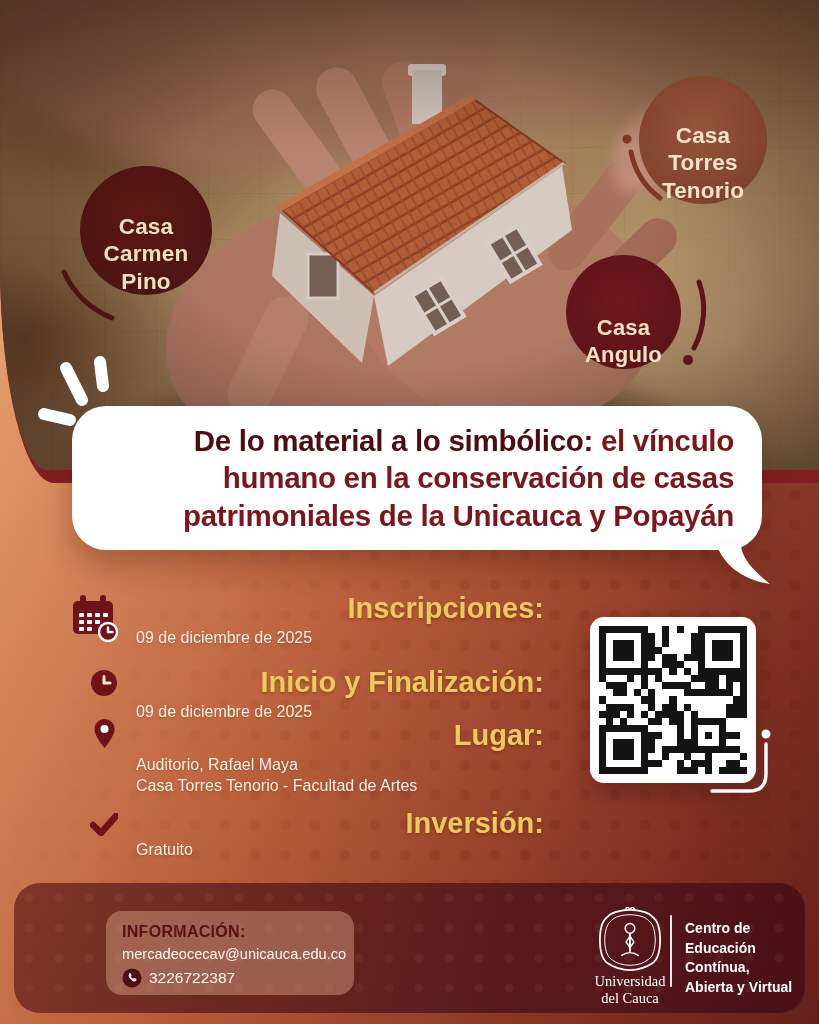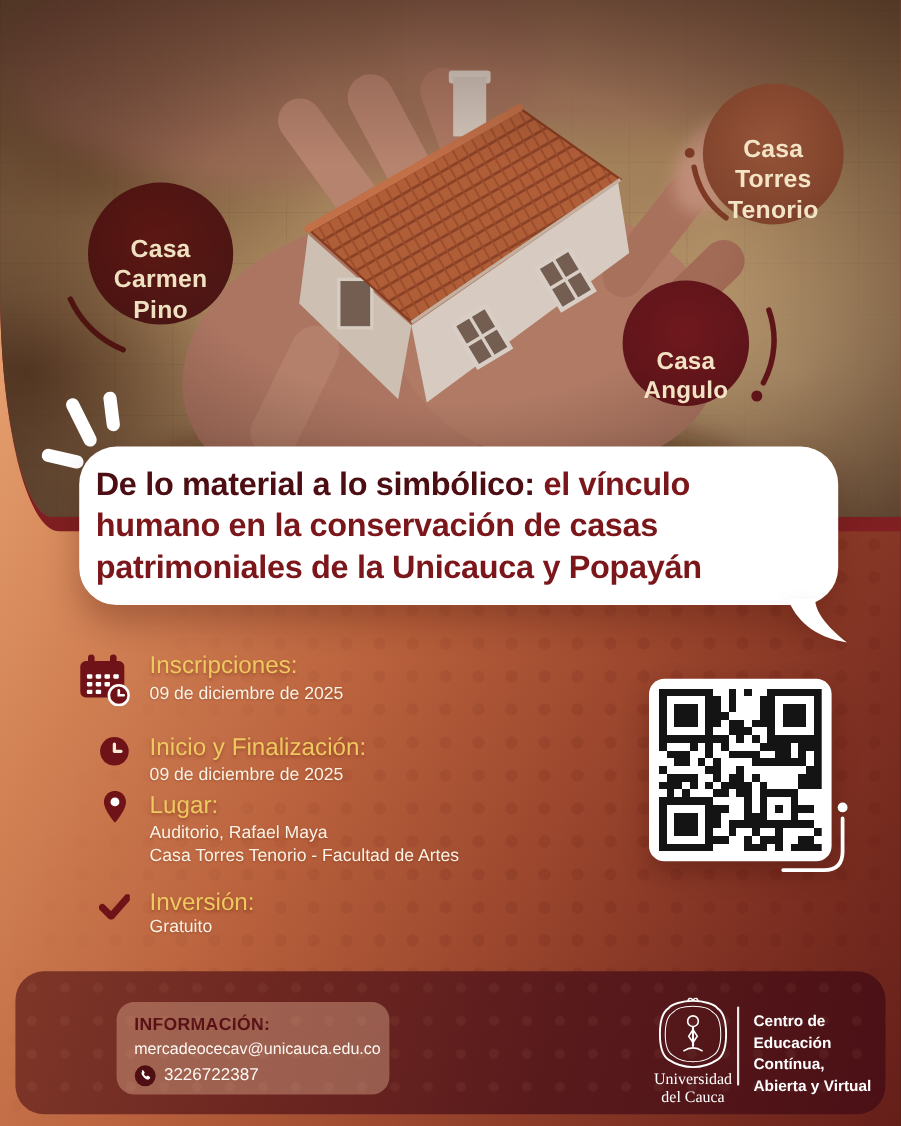--- a/index.html
+++ b/index.html
@@ -54,30 +54,30 @@
   .deco-arcs{position:absolute;inset:0;pointer-events:none;}
   
   .sparkle{position:absolute;left:30px;top:356px;pointer-events:none;}
   
   .bubble{
     position:absolute;left:72px;top:406px;width:690px;height:144px;background:#fff;
     border-radius:34px;display:flex;align-items:center;justify-content:center;
     box-shadow:0 16px 30px rgba(70,20,10,.30);
   }
   .bubble-tail{position:absolute;left:714px;top:544px;pointer-events:none;filter:drop-shadow(0 8px 8px rgba(70,20,10,.18));}
-  .title{margin:0;padding:0 15px;text-align:left;font-size:29.5px;font-weight:bold;
+  .title{margin:0;padding:0 28px;text-align:right;font-size:29.5px;font-weight:bold;
     line-height:1.27;letter-spacing:-.3px;}
   .title .t1{color:#4c0e13;}
   .title .t2{color:#7b171b;}
   
   .detail{position:absolute;left:64px;width:480px;}
   .d1{top:592px}.d2{top:666px}.d3{top:719px}.d4{top:807px}
   .detail .d-icon{position:absolute;}
   .detail .d-text{margin-left:72px;}
-  .d-label{font-size:22px;font-weight:normal;color:#eec95f;text-shadow:0 2px 3px rgba(100,30,10,.38);}
+  .d-label{font-size:29px;font-weight:bold;color:#eec95f;text-shadow:0 2px 3px rgba(100,30,10,.38);text-align:right;}
   .d-value{font-size:16px;color:#faf2e5;white-space:pre-line;line-height:1.3;margin-top:3px;
     text-shadow:0 1px 2px rgba(100,30,10,.32);}
   
   .qr-tile{position:absolute;left:590px;top:617px;width:166px;height:166px;background:#fff;
     border-radius:14px;padding:9px;box-sizing:border-box;box-shadow:0 10px 22px rgba(60,15,8,.35);}
   .qr-tile svg{display:block;width:100%;height:100%;}
   .qr-bracket{position:absolute;left:702px;top:728px;pointer-events:none;}
   
   .footer{
     position:absolute;left:14px;top:883px;width:791px;height:130px;border-radius:26px;

